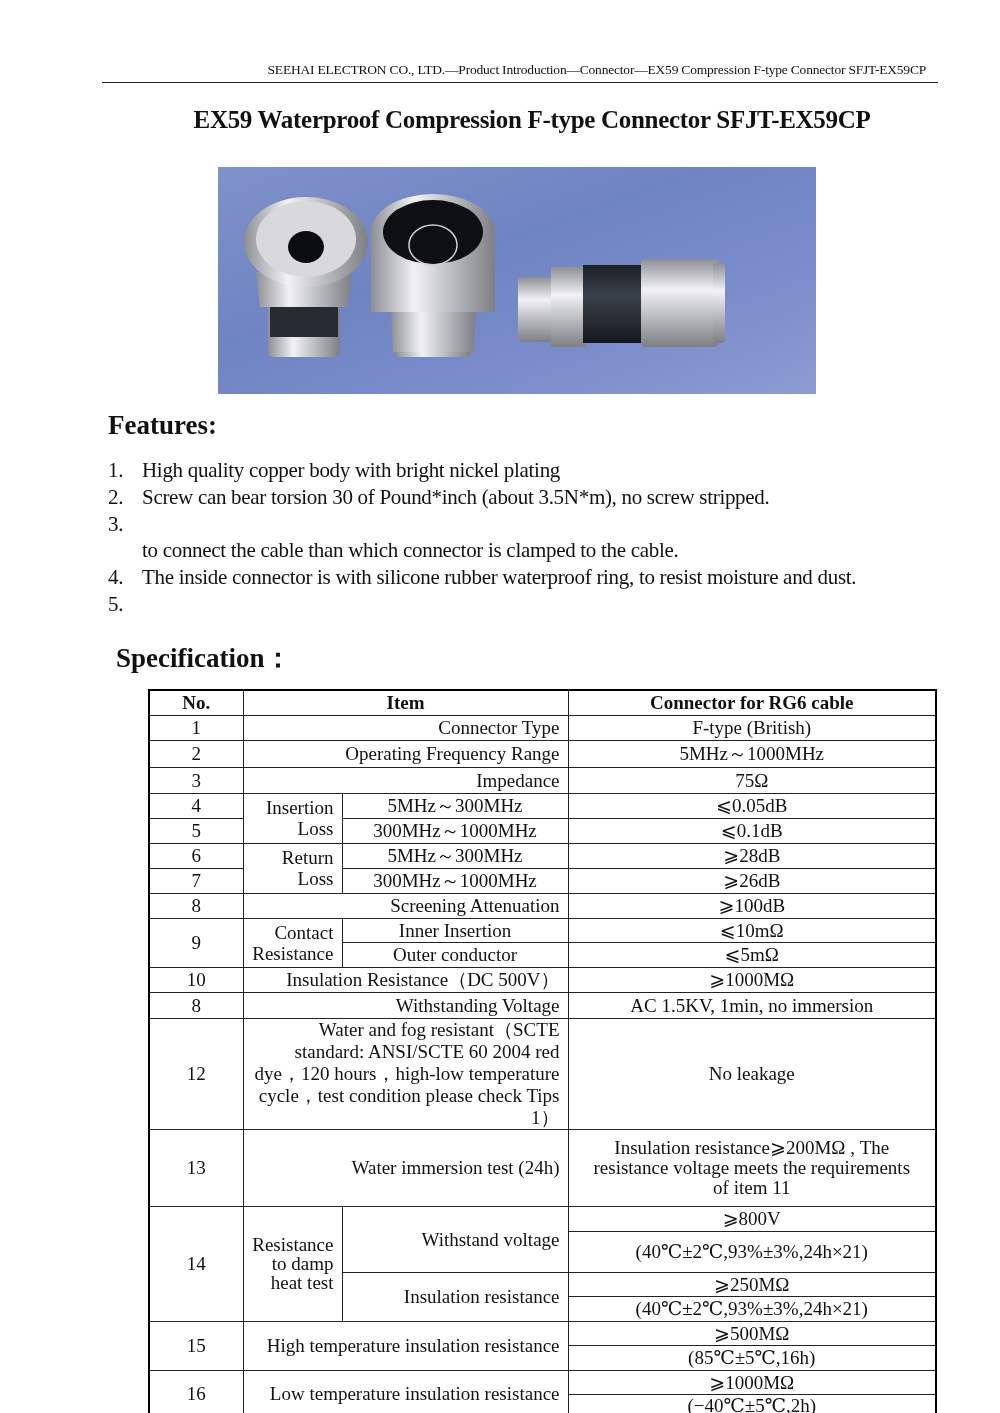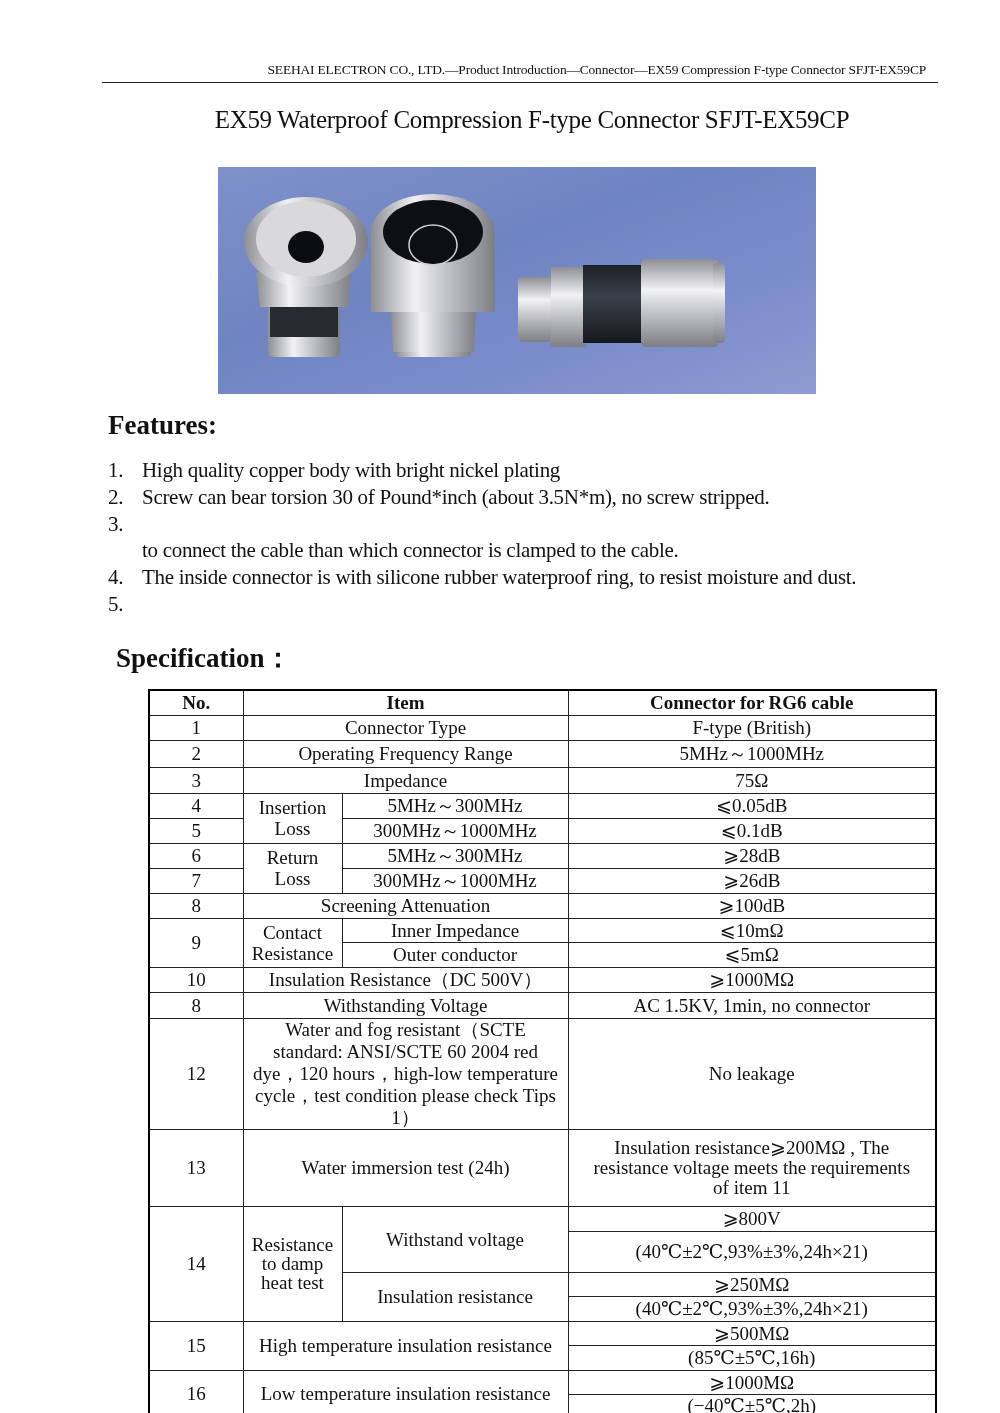--- a/index.html
+++ b/index.html
@@ -3,34 +3,34 @@
 <meta charset="utf-8">
 <style>
   html, body { margin:0; padding:0; background:#ffffff; }
   body { width:1000px; height:1413px; position:relative; overflow:hidden;
          font-family:"Liberation Serif", "DejaVu Serif", serif; color:#111; }
   .running-head { position:absolute; left:102px; top:60px; width:836px; height:22px;
                   border-bottom:1.5px solid #222; }
   .running-head span { position:absolute; right:12px; top:2px; font-size:13.5px;
                        letter-spacing:-0.2px; white-space:nowrap; }
   .doc-title { position:absolute; left:0; width:1000px; top:106px; text-align:center;
-               font-weight:normal; font-size:25px; letter-spacing:-0.3px; padding-left:64px; box-sizing:border-box; }
+               font-weight:bold; font-size:25px; letter-spacing:-0.3px; padding-left:64px; box-sizing:border-box; }
   .photo { position:absolute; left:218px; top:167px; width:598px; height:227px; overflow:hidden;
            background:linear-gradient(160deg,#7f91c9 0%,#6f84c2 40%,#7b8ccb 70%,#8d9bd1 100%); }
   .section-h { position:absolute; font-weight:bold; font-size:27px; }
   .features { position:absolute; left:108px; top:457px; width:880px; margin:0; padding:0; list-style:none;
               font-size:21px; line-height:26.8px; }
   .features li { position:relative; padding-left:34px; white-space:nowrap; letter-spacing:-0.3px; }
   .features li .num { position:absolute; left:0; top:0; }
   .spec { position:absolute; left:148px; top:689px; width:787px; border-collapse:collapse;
           font-size:19px; table-layout:fixed; border:2px solid #000000; }
   .spec td, .spec th { border:1px solid #222; padding:0 8px; vertical-align:middle; line-height:21px; }
   .spec th { font-weight:bold; text-align:center; }
   .c { text-align:center; }
-  .l { text-align:center; }
+  .l { text-align:right; }
 </style>
 </head>
 <body>
 
 <div class="running-head">
   <span>SEEHAI ELECTRON CO., LTD.—Product Introduction—Connector—EX59 Compression F-type Connector SFJT-EX59CP</span>
 </div>
 
 <div class="doc-title">EX59 Waterproof Compression F-type Connector SFJT-EX59CP</div>
 
@@ -157,36 +157,36 @@
     <td class="c">⩾26dB</td>
   </tr>
   <tr style="height:25px">
     <td class="c">8</td>
     <td colspan="2" class="l">Screening Attenuation</td>
     <td class="c">⩾100dB</td>
   </tr>
   <tr style="height:24px">
     <td rowspan="2" class="c">9</td>
     <td rowspan="2" class="l">Contact Resistance</td>
-    <td class="c">Inner Impedance</td>
+    <td class="c">Inner Insertion</td>
     <td class="c">⩽10mΩ</td>
   </tr>
   <tr style="height:25px">
     <td class="c">Outer conductor</td>
     <td class="c">⩽5mΩ</td>
   </tr>
   <tr style="height:25px">
     <td class="c">10</td>
     <td colspan="2" class="l">Insulation Resistance（DC 500V）</td>
     <td class="c">⩾1000MΩ</td>
   </tr>
   <tr style="height:26px">
     <td class="c">8</td>
     <td colspan="2" class="l">Withstanding Voltage</td>
-    <td class="c">AC 1.5KV, 1min, no connector</td>
+    <td class="c">AC 1.5KV, 1min, no immersion</td>
   </tr>
   <tr style="height:88px">
     <td class="c">12</td>
     <td colspan="2" class="l" style="line-height:22px;">Water and fog resistant（SCTE standard: ANSI/SCTE 60 2004 red dye，120 hours，high-low temperature cycle，test condition please check Tips 1）</td>
     <td class="c">No leakage</td>
   </tr>
   <tr style="height:52px">
     <td class="c">13</td>
     <td colspan="2" class="l">Water immersion test (24h)</td>
     <td class="c" style="line-height:20px; padding:8px 20px;">Insulation resistance⩾200MΩ , The resistance voltage meets the requirements of item 11</td>

